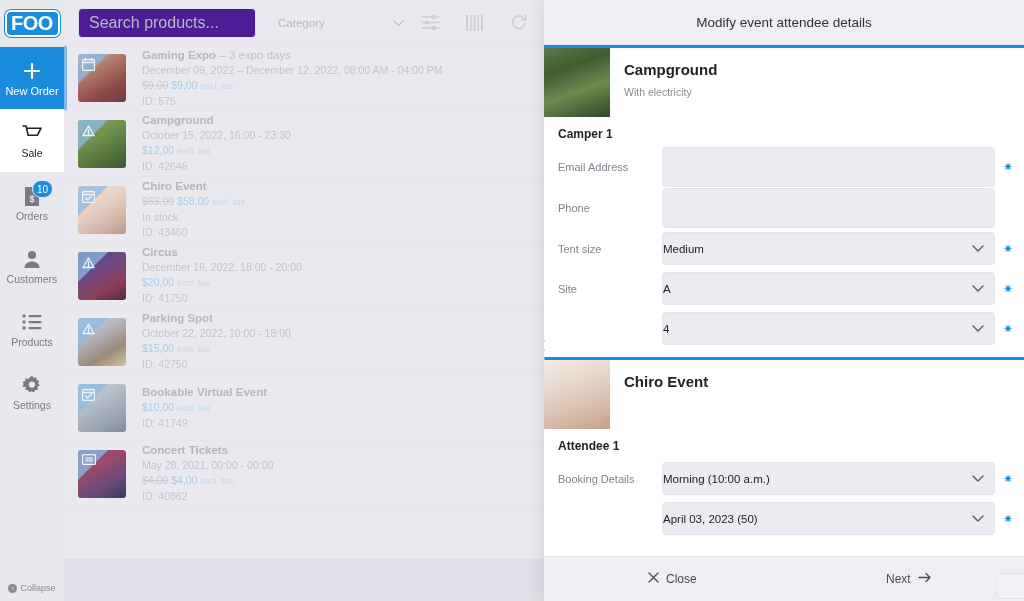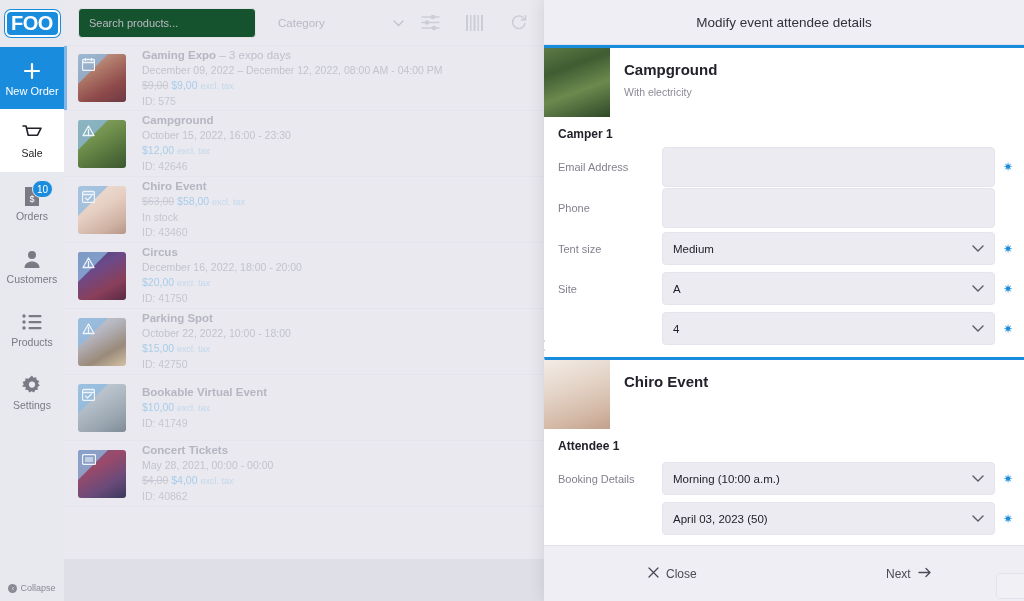--- a/index.html
+++ b/index.html
@@ -65,23 +65,23 @@
   .product-panel {
     flex: 1 1 auto; height: 601px; background: #e9e9ef;
     position: relative; overflow: hidden;
   }
   .toolbar {
     height: 45px; display: flex; align-items: center; gap: 0;
     padding: 0 14px; background: #e9e9ef;
   }
   .search-box {
     width: 178px; height: 30px; border-radius: 4px;
-    background: #14532d; border: 1px solid #e2e2ea;
+    background: #4c1d95; border: 1px solid #e2e2ea;
     display: flex; align-items: center; padding: 0 10px;
-    font-size: 11px; color: #b9b9c4;
+    font-size: 16px; color: #b9b9c4;
   }
   .category-sel {
     margin-left: 22px; width: 130px; height: 30px;
     display: flex; align-items: center; justify-content: space-between;
     font-size: 11.5px; color: #b9b9c4; padding-right: 4px;
   }
   .tb-icon { width: 44px; display: flex; align-items: center; justify-content: center; color: #cdcdd6; }
   .tb-icon svg { display: block; }
 
   .prod-list { position: relative; }
@@ -164,34 +164,34 @@
     display: flex; align-items: center; min-height: 39px;
     padding: 0 0 0 14px; margin-bottom: 1px;
   }
   .form-label {
     width: 104px; flex: 0 0 104px; font-size: 11px; color: #82828f;
     padding-right: 10px;
   }
   .field {
     flex: 1 1 auto; height: 33px; border-radius: 4px;
     background: #ebebf1; border: 1px solid #e4e4ec;
-    display: flex; align-items: center; padding: 0 10px;
+    display: flex; align-items: center; padding: 0 0;
     font-size: 11.5px; color: #22222b; max-width: 333px;
     position: relative;
   }
   .field.tall { height: 40px; }
   .field .chev { position: absolute; right: 10px; color: #5a5a68; display: flex; }
   .req {
     width: 26px; flex: 0 0 26px; display: flex; align-items: center; justify-content: center;
     color: #1a8cdd; font-size: 12px; line-height: 1;
   }
   .req.empty { color: transparent; }
 
   .modal-footer {
-    height: 56px; background: #eeeef4; border-top: 1px solid #e1e1ea;
+    height: 45px; background: #eeeef4; border-top: 1px solid #e1e1ea;
     display: flex; align-items: center; position: relative;
   }
   .foot-btn {
     display: flex; align-items: center; gap: 7px;
     font-size: 12px; color: #4a4a57; cursor: pointer;
   }
   .foot-close { position: absolute; left: 104px; }
   .foot-next { position: absolute; left: 342px; }
   .foot-corner {
     position: absolute; right: -6px; bottom: 2px;

